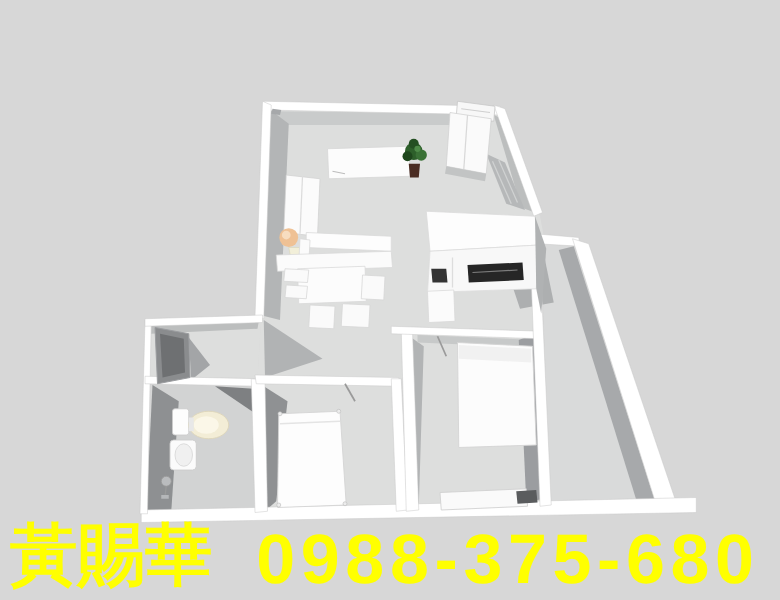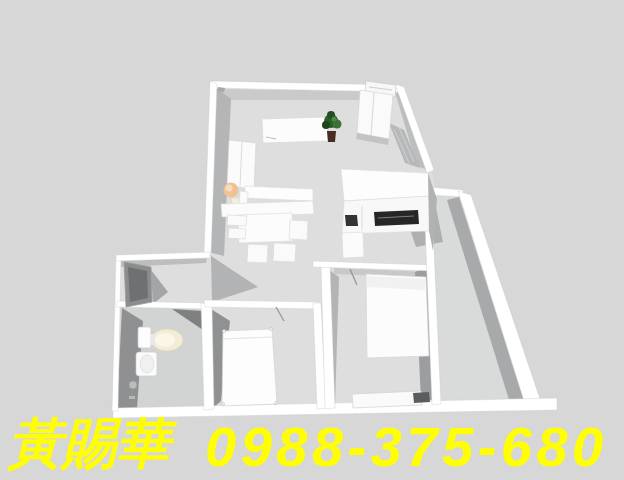--- a/index.html
+++ b/index.html
@@ -2,21 +2,20 @@
 <html><head>
 <meta charset="utf-8">
 <style>
   html,body{margin:0;padding:0;background:#d7d7d7;}
   .canvas{
     position:relative;
     width:624px;height:480px;
     background:#d7d7d7;
     overflow:hidden;
     font-family:"Liberation Sans", sans-serif;
-    font-style:italic;
   }
   .canvas svg{position:absolute;left:0;top:0;}
   .wm-name{
     font-family:"Liberation Sans", sans-serif;
     font-weight:bold;
     font-size:54px;
   }
   .wm-phone{
     font-family:"Liberation Sans", sans-serif;
     font-weight:bold;

